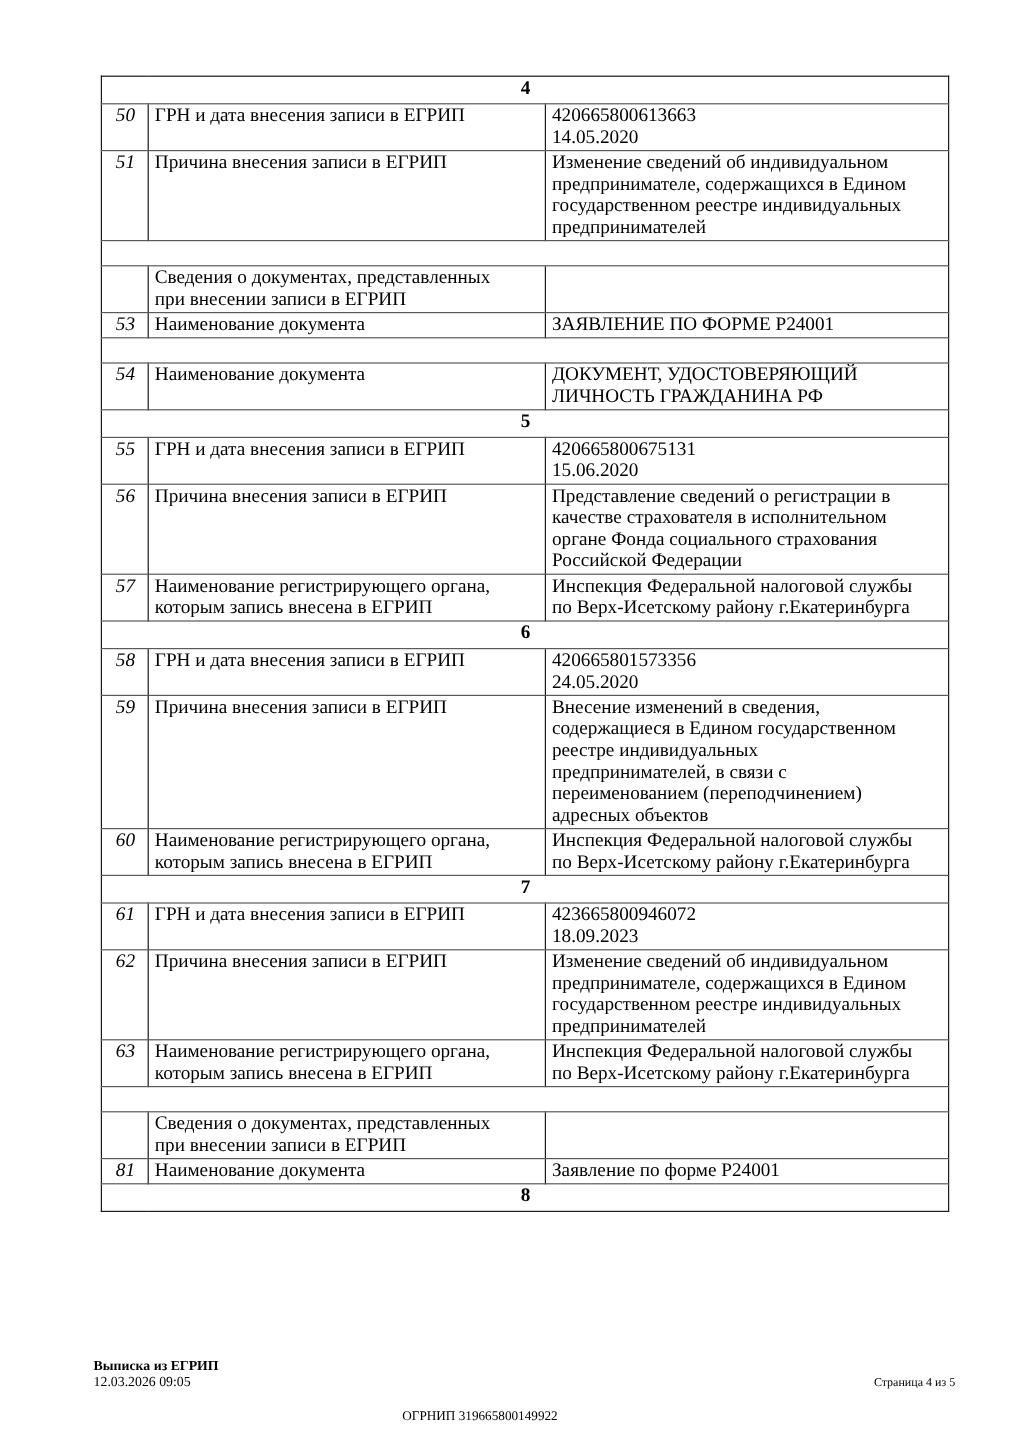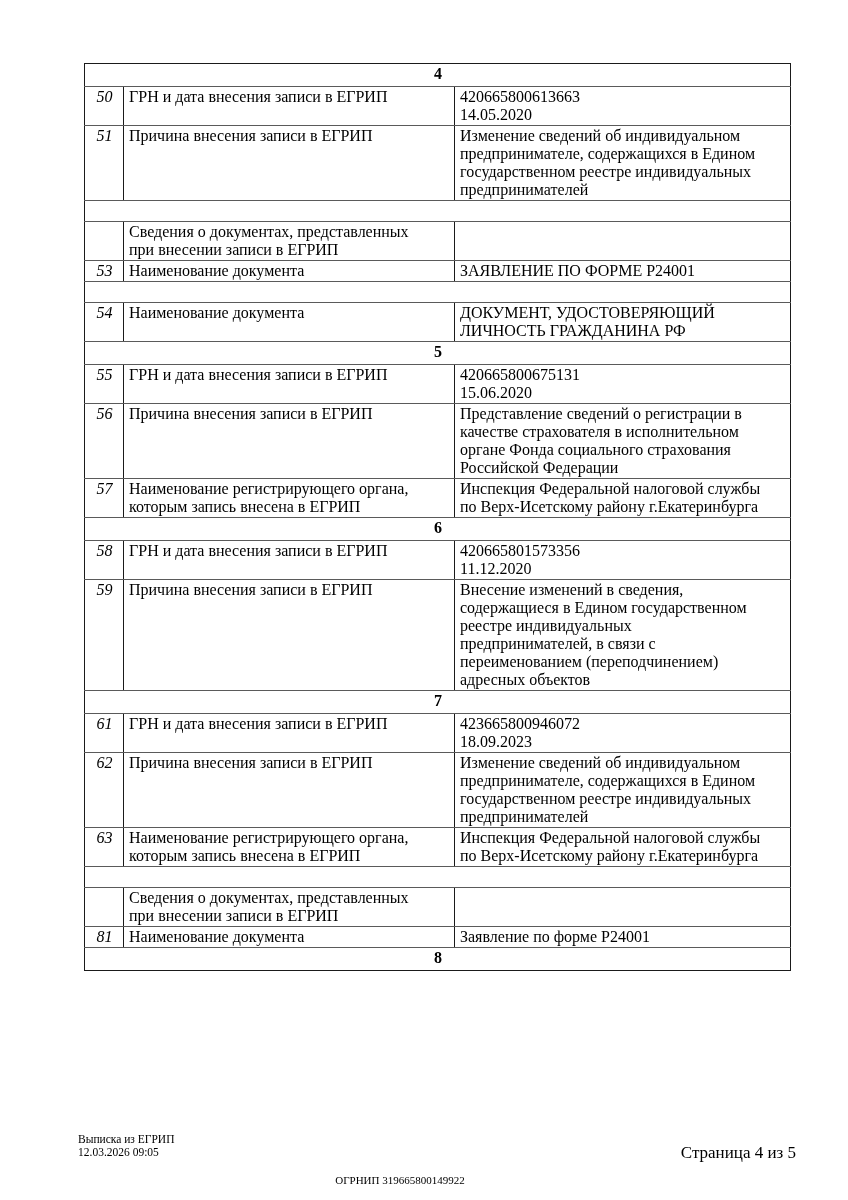--- a/index.html
+++ b/index.html
@@ -55,36 +55,36 @@
     border-top: 1px solid #1a1a1a;
     border-bottom: 1px solid #1a1a1a;
   }
   .footer-left {
     position: absolute;
     left: 78px;
     top: 1133px;
     font-size: 11.5px;
     line-height: 13px;
   }
-  .footer-doc-title { font-weight: normal; }
+  .footer-doc-title { font-weight: bold; }
   .footer-center {
     position: absolute;
     left: 0;
     top: 1146px;
     width: 800px;
     text-align: center;
     font-size: 11px;
     line-height: 13px;
     margin-top: 28px;
   }
   .footer-right {
     position: absolute;
     right: 52px;
     top: 1146px;
-    font-size: 17px;
+    font-size: 10px;
     line-height: 13px;
     text-align: right;
   }
 </style>
 </head>
 <body>
 
 <div id="page">
 
   <table class="egrip">
@@ -158,33 +158,40 @@
           <td class="value-cell">Инспекция Федеральной налоговой службы
 по Верх-Исетскому району г.Екатеринбурга</td>
         </tr>
         <tr>
           <td colspan="3" class="section-cell">6</td>
         </tr>
         <tr>
           <td class="num-cell">58</td>
           <td class="label-cell">ГРН и дата внесения записи в ЕГРИП</td>
           <td class="value-cell">420665801573356
-11.12.2020</td>
+24.05.2020</td>
         </tr>
         <tr>
           <td class="num-cell">59</td>
           <td class="label-cell">Причина внесения записи в ЕГРИП</td>
           <td class="value-cell">Внесение изменений в сведения,
 содержащиеся в Едином государственном
 реестре индивидуальных
 предпринимателей, в связи с
 переименованием (переподчинением)
 адресных объектов</td>
         </tr>
         <tr>
+          <td class="num-cell">60</td>
+          <td class="label-cell">Наименование регистрирующего органа,
+которым запись внесена в ЕГРИП</td>
+          <td class="value-cell">Инспекция Федеральной налоговой службы
+по Верх-Исетскому району г.Екатеринбурга</td>
+        </tr>
+        <tr>
           <td colspan="3" class="section-cell">7</td>
         </tr>
         <tr>
           <td class="num-cell">61</td>
           <td class="label-cell">ГРН и дата внесения записи в ЕГРИП</td>
           <td class="value-cell">423665800946072
 18.09.2023</td>
         </tr>
         <tr>
           <td class="num-cell">62</td>

